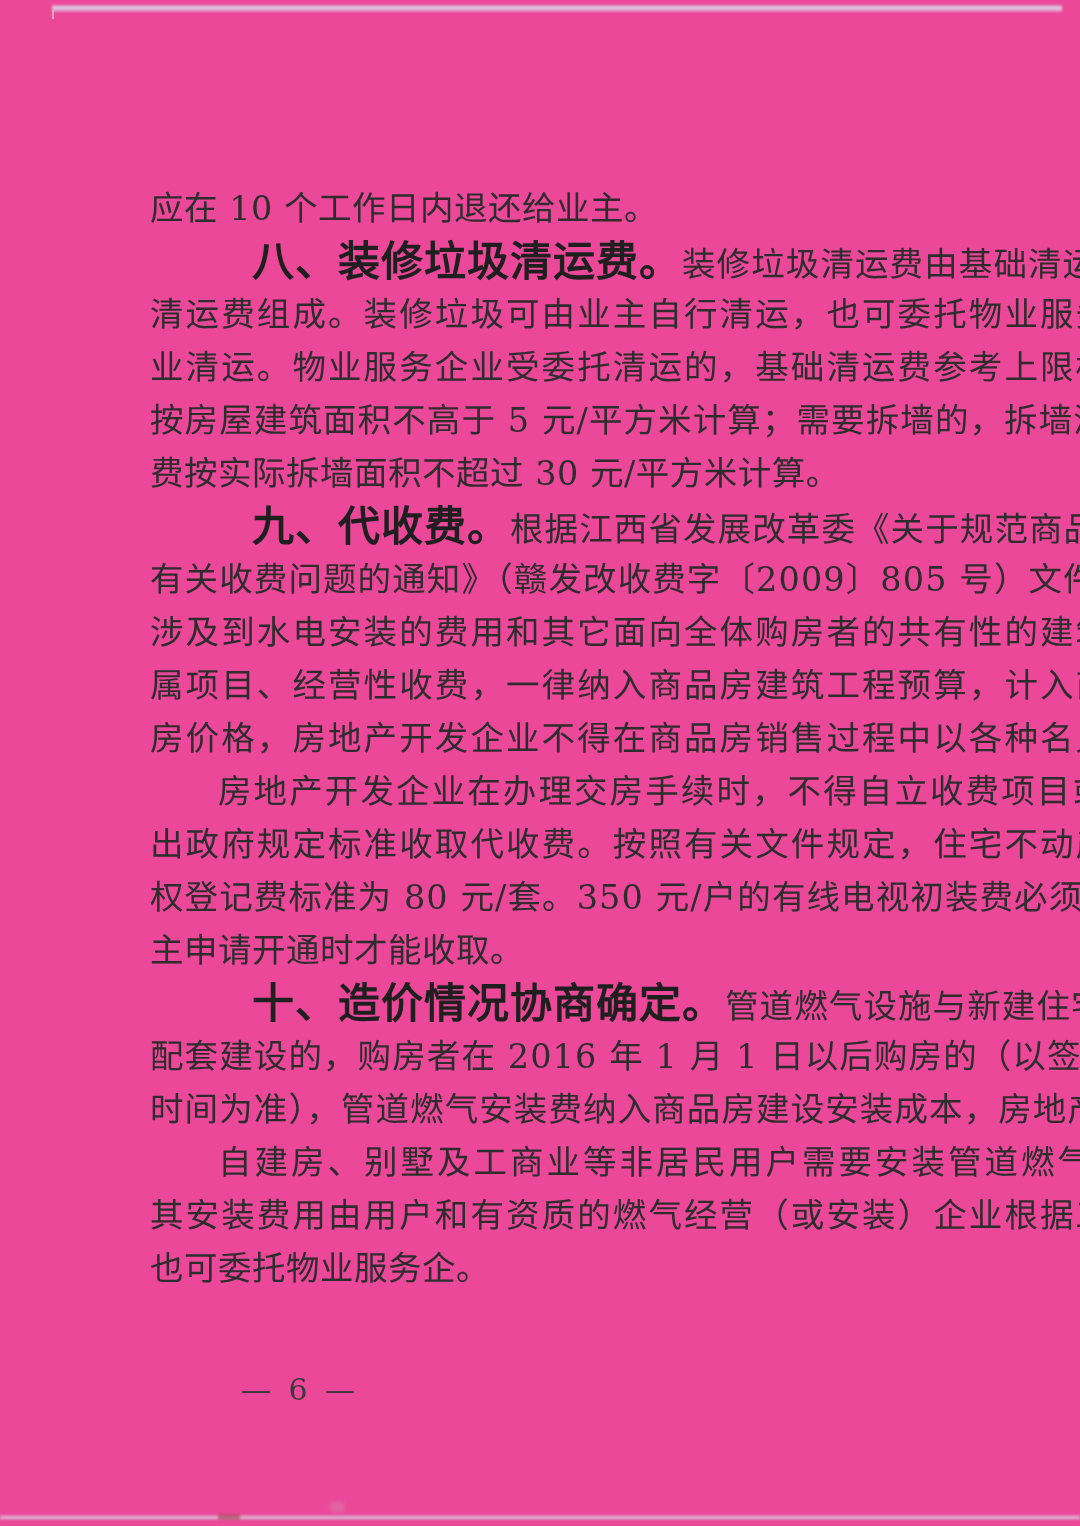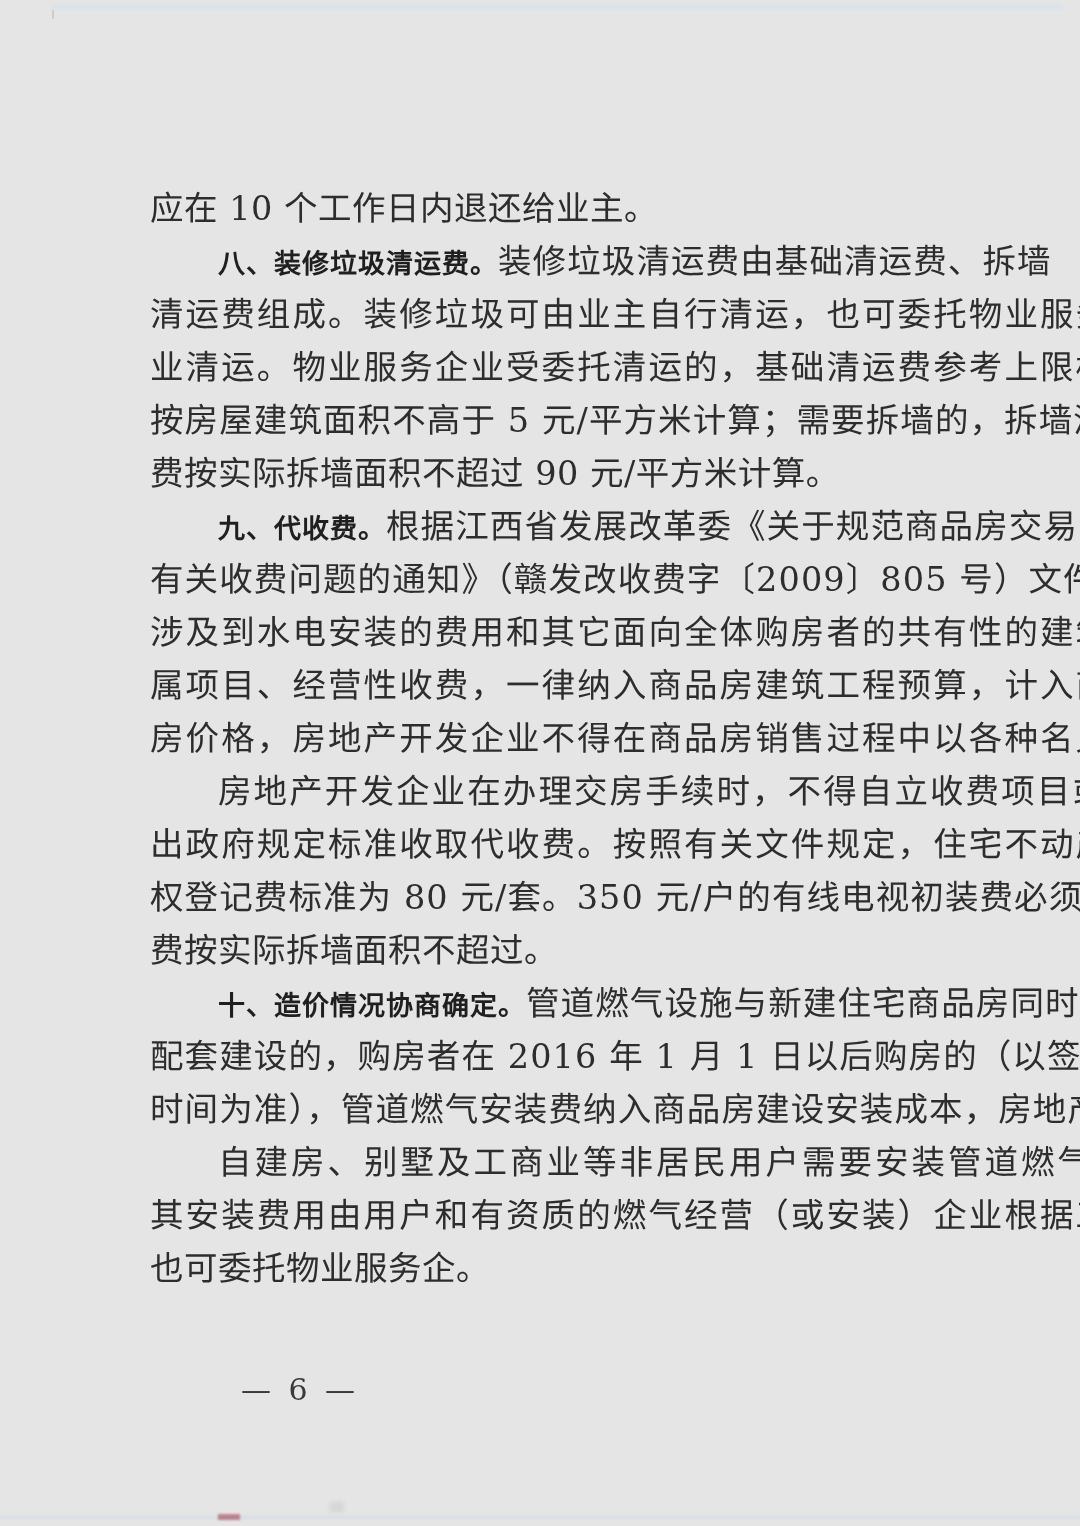--- a/index.html
+++ b/index.html
@@ -6,21 +6,21 @@
   html, body {
     margin: 0;
     padding: 0;
     background: #ffffff;
   }
   .page {
     position: relative;
     width: 1080px;
     height: 1526px;
     margin: 0 auto;
-    background: #e5e5e5;
+    background: #ec4899;
     overflow: hidden;
     font-family: "DejaVu Serif", "Liberation Serif", serif;
     -webkit-font-smoothing: antialiased;
   }
 
   
   .scan-edge-top {
     position: absolute;
     top: 4px;
     left: 52px;
@@ -103,23 +103,24 @@
     letter-spacing: 1.1px;
   }
   .ln.full-wide {
     letter-spacing: 3.0px;
   }
 
   
   .hd {
     font-family: "DejaVu Sans", "Liberation Sans", sans-serif;
     font-weight: 700;
-    font-size: 27px;
+    font-size: 42px;
     letter-spacing: 1px;
     color: #1f1f1f;
+    margin-left: 34px;
   }
 
   .page-footer {
     position: absolute;
     left: 150px;
     top: 1372px;
     width: 300px;
     text-align: center;
     font-size: 30px;
     color: #3a3a3a;
@@ -137,33 +138,33 @@
 
   <div class="body-text">
 
     <span class="ln"><span>应在 10 个工作日内退还给业主。</span></span>
 
     <span class="ln indent full-tight"><span class="hd">八、装修垃圾清运费。</span><span>装修垃圾清运费由基础清运费、拆墙</span></span>
 
     <span class="ln full"><span>清运费组成。装修垃圾可由业主自行清运，也可委托物业服务企</span></span>
     <span class="ln full"><span>业清运。物业服务企业受委托清运的，基础清运费参考上限标准</span></span>
     <span class="ln full-tight"><span>按房屋建筑面积不高于 5 元/平方米计算；需要拆墙的，拆墙清运</span></span>
-    <span class="ln"><span>费按实际拆墙面积不超过 90 元/平方米计算。</span></span>
+    <span class="ln"><span>费按实际拆墙面积不超过 30 元/平方米计算。</span></span>
 
     <span class="ln indent full-tight"><span class="hd">九、代收费。</span><span>根据江西省发展改革委《关于规范商品房交易</span></span>
 
     <span class="ln full-tight"><span>有关收费问题的通知》（赣发改收费字〔2009〕805 号）文件规定，</span></span>
     <span class="ln full"><span>涉及到水电安装的费用和其它面向全体购房者的共有性的建筑附</span></span>
     <span class="ln full"><span>属项目、经营性收费，一律纳入商品房建筑工程预算，计入商品</span></span>
     <span class="ln full"><span>房价格，房地产开发企业不得在商品房销售过程中以各种名义在</span></span>
 
     <span class="ln indent full"><span>房地产开发企业在办理交房手续时，不得自立收费项目或超</span></span>
     <span class="ln full"><span>出政府规定标准收取代收费。按照有关文件规定，住宅不动产产</span></span>
     <span class="ln full-tight"><span>权登记费标准为 80 元/套。350 元/户的有线电视初装费必须在业</span></span>
-    <span class="ln"><span>费按实际拆墙面积不超过。</span></span>
+    <span class="ln"><span>主申请开通时才能收取。</span></span>
 
     <span class="ln indent full-tight"><span class="hd">十、造价情况协商确定。</span><span>管道燃气设施与新建住宅商品房同时</span></span>
 
     <span class="ln full-tight"><span>配套建设的，购房者在 2016 年 1 月 1 日以后购房的（以签订合同</span></span>
     <span class="ln full-tight"><span>时间为准），管道燃气安装费纳入商品房建设安装成本，房地产开</span></span>
 
     <span class="ln indent full-wide"><span>自建房、别墅及工商业等非居民用户需要安装管道燃气的，</span></span>
     <span class="ln full"><span>其安装费用由用户和有资质的燃气经营（或安装）企业根据工程</span></span>
     <span class="ln"><span>也可委托物业服务企。</span></span>
 

